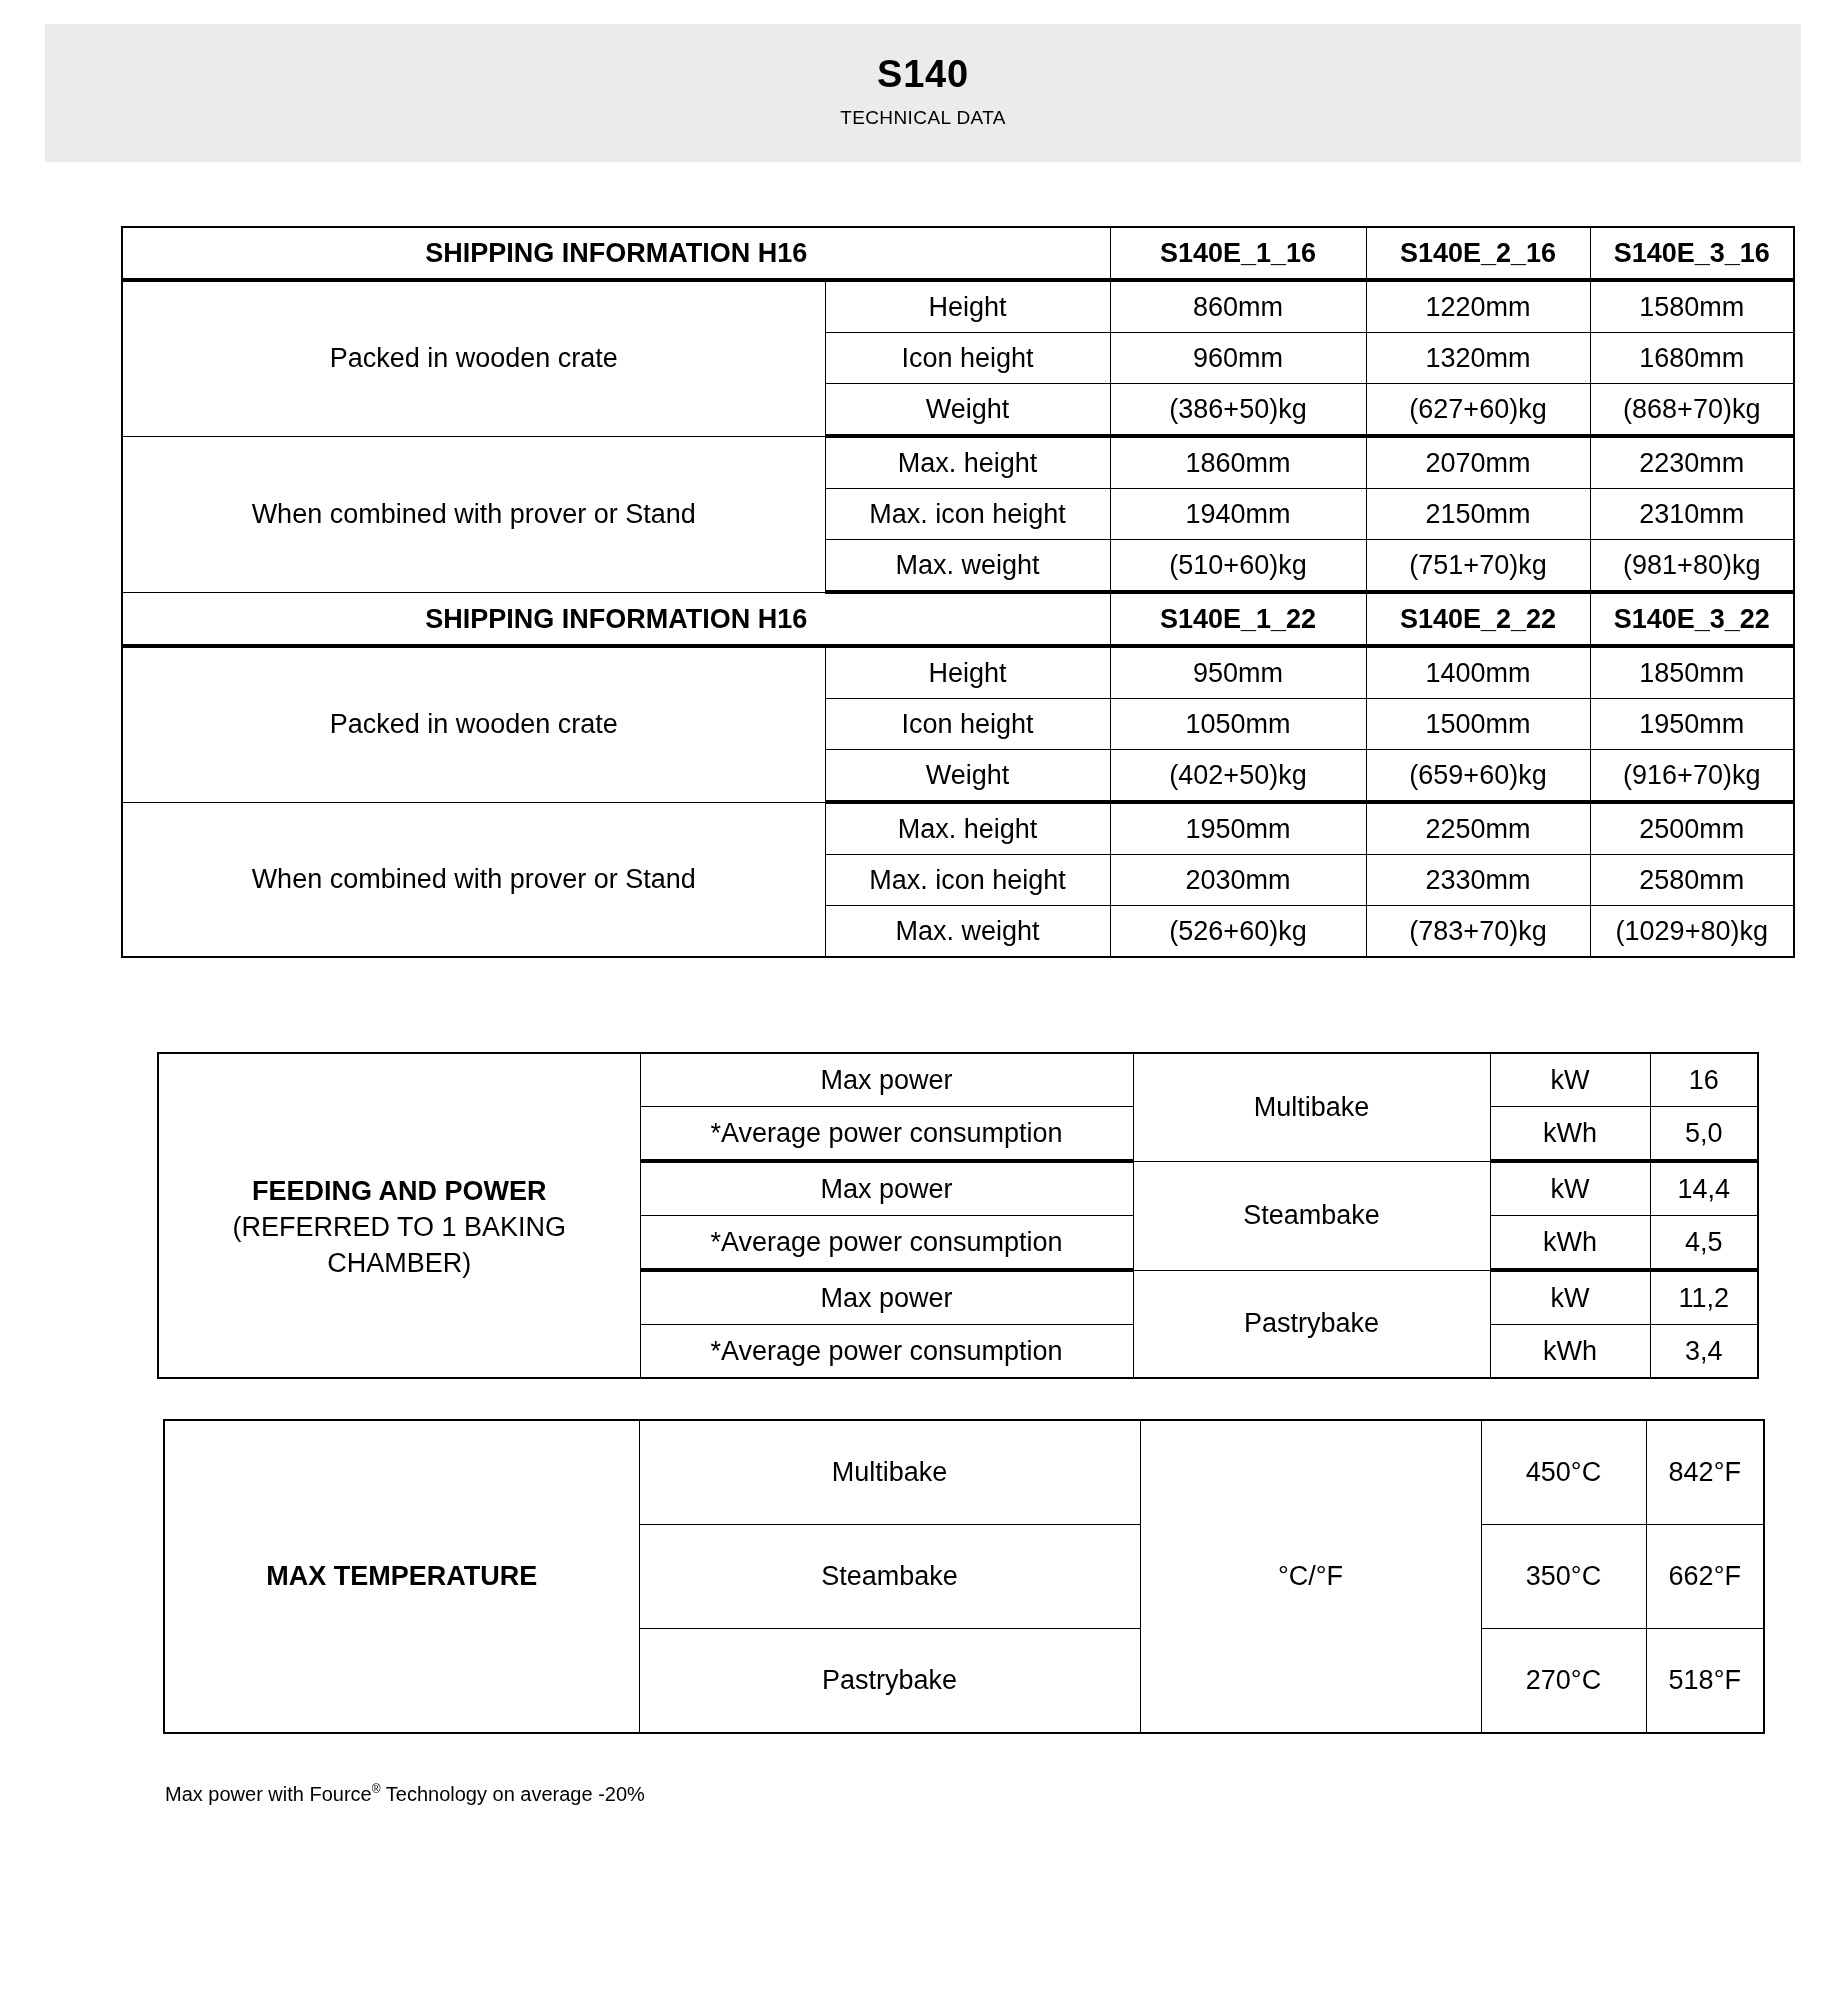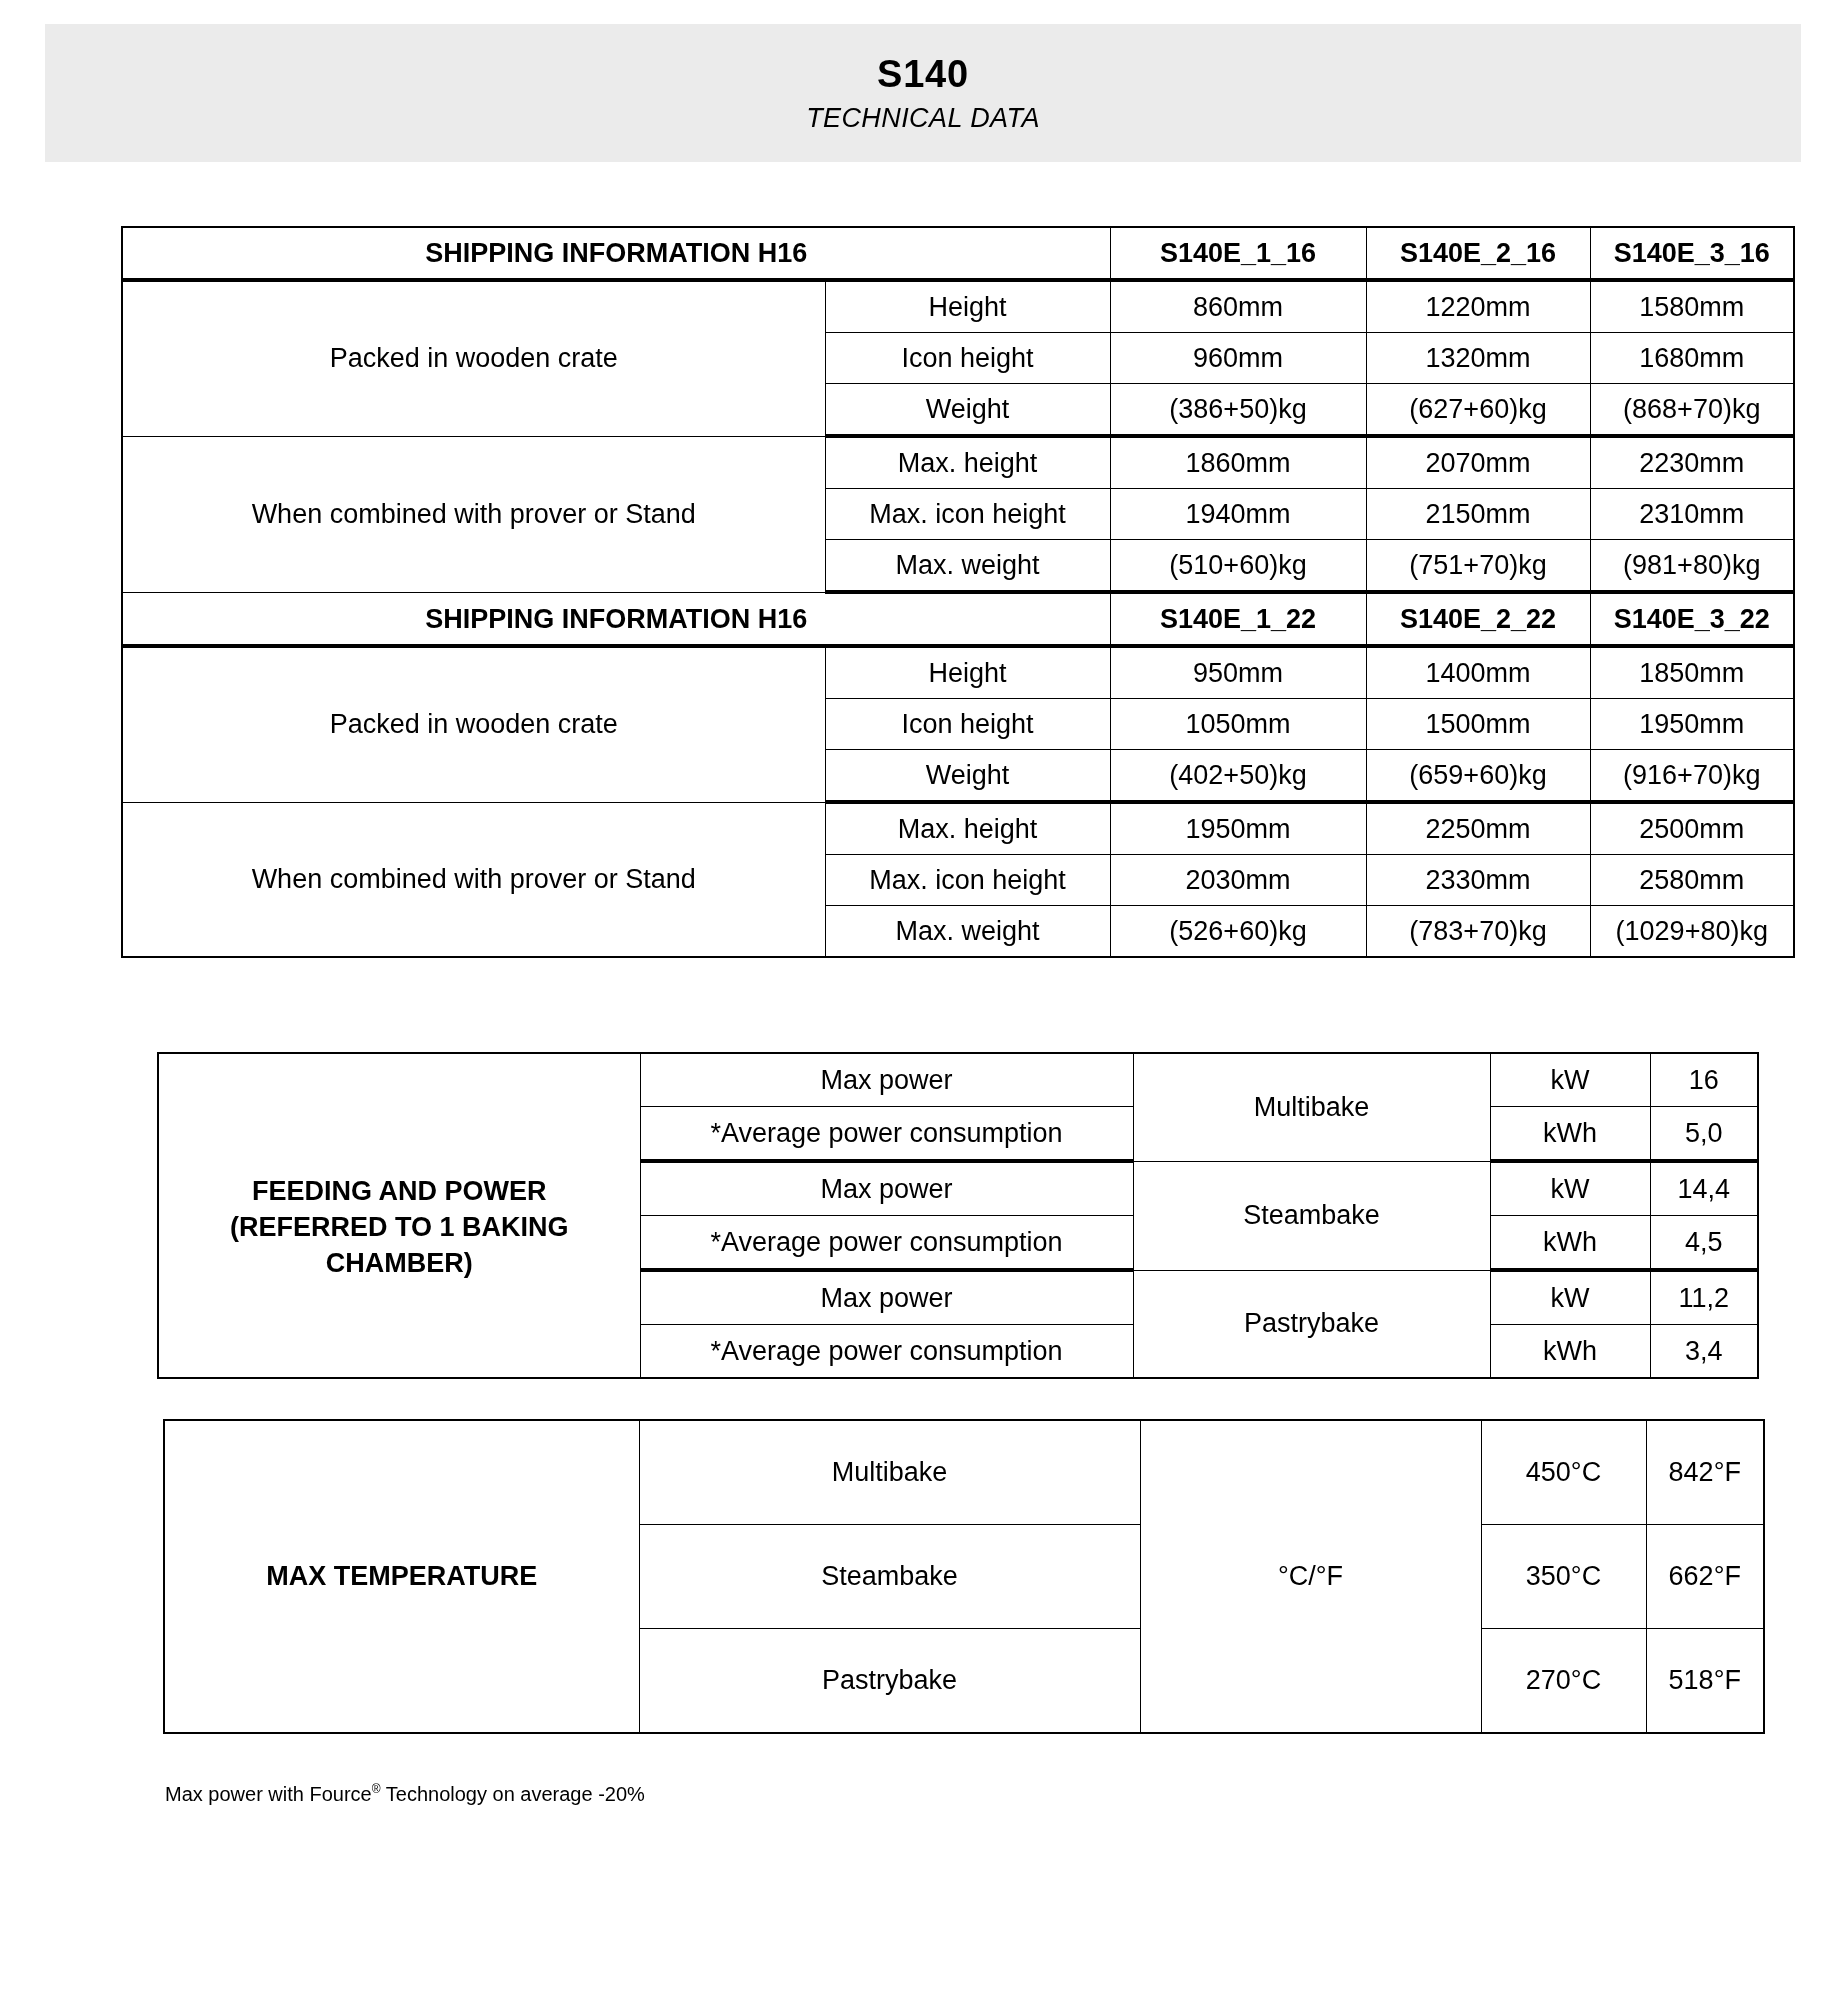--- a/index.html
+++ b/index.html
@@ -11,40 +11,40 @@
     color:#000;
     overflow:hidden;
   }
   .header-band{
     position:absolute;left:45px;top:24.4px;width:1756px;height:138px;
     background:#ebebeb;
     display:flex;flex-direction:column;align-items:center;justify-content:center;
     text-align:center;
   }
   .page-title{font-size:38px;font-weight:bold;line-height:46px;letter-spacing:0.8px;}
-  .page-subtitle{font-size:27px;line-height:36px;margin-top:3.3px;letter-spacing:0.4px;font-style:italic;}
+  .page-subtitle{font-size:19px;line-height:36px;margin-top:3.3px;letter-spacing:0.4px;}
 
   table{border-collapse:collapse;table-layout:fixed;position:absolute;background:#fff;}
   td,th{
     border:1.6px solid #000;
     text-align:center;vertical-align:middle;
     font-size:27px;font-weight:normal;
     padding:0 4.9px;overflow:hidden;
   }
   .bold{font-weight:bold;margin-top:23px;}
 
   
   table.shipping{left:121px;top:226px;width:1673px;border:2.4px solid #000;}
   table.shipping td,table.shipping th{height:50px;}
   tr.thick-b > td, tr.thick-b > th{border-bottom-width:4.1px;}
 
   
   table.power{left:157px;top:1052px;width:1600px;border:2.4px solid #000;}
   table.power td,table.power th{height:52px;}
-  .power-label-sub{display:inline-block;max-width:375px;font-weight:bold;line-height:36px;}
+  .power-label-sub{display:inline-block;max-width:375px;font-weight:normal;line-height:36px;}
   .power-label-title{display:block;line-height:36px;}
 
   
   table.temp{left:163px;top:1419px;width:1600px;border:2.4px solid #000;}
   table.temp td,table.temp th{height:103px;}
 
   
   .notes{position:absolute;left:165px;top:1769px;font-size:20px;line-height:41px;}
   .notes sup{font-size:60%;}
 </style>

